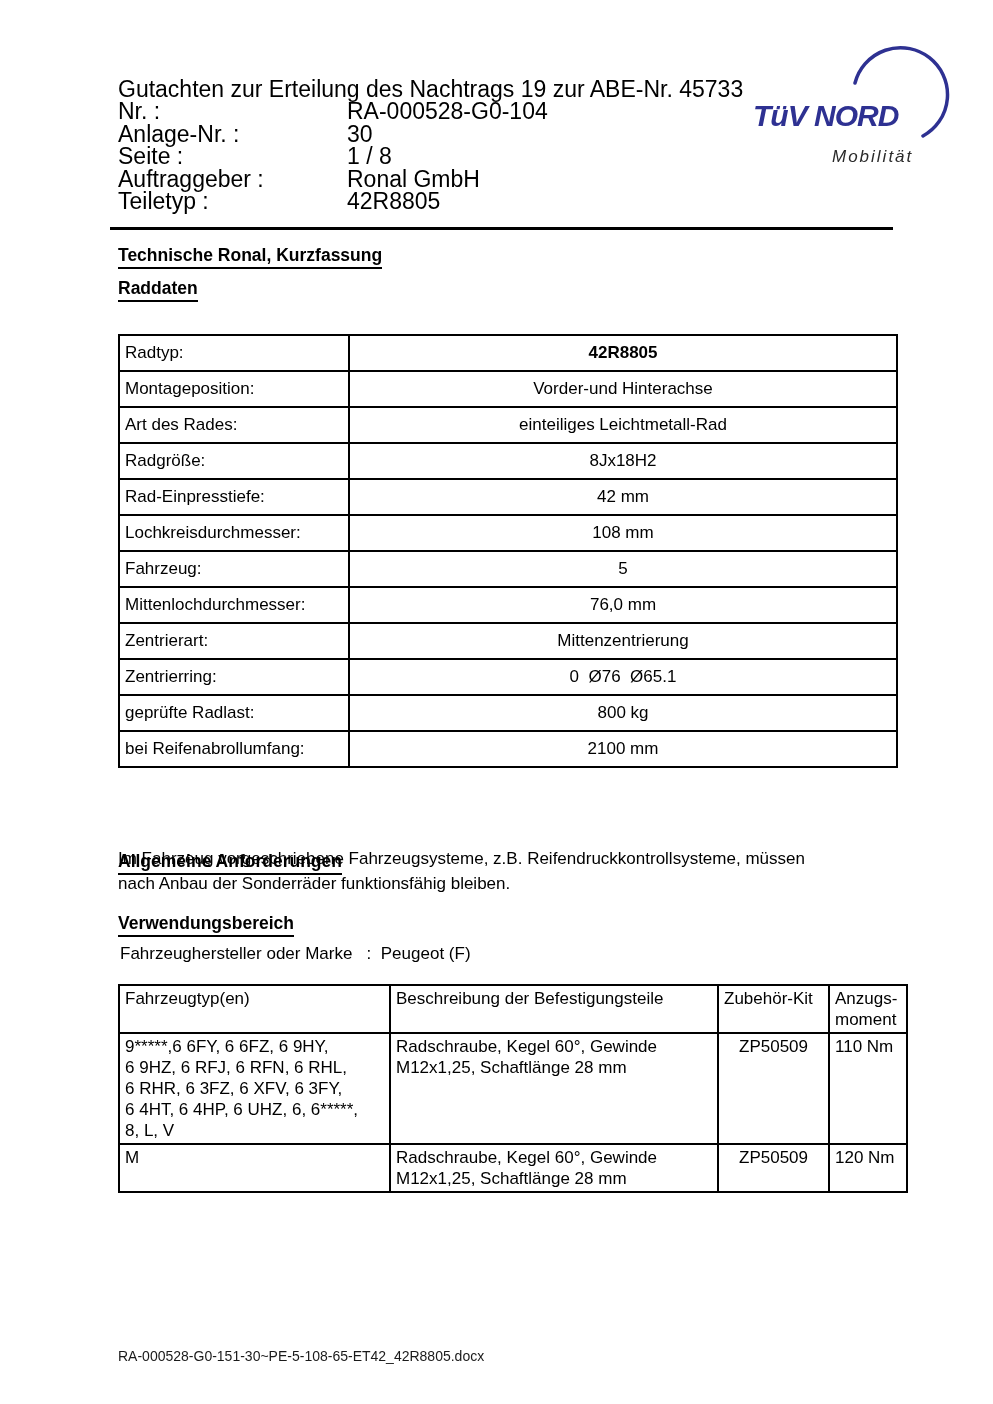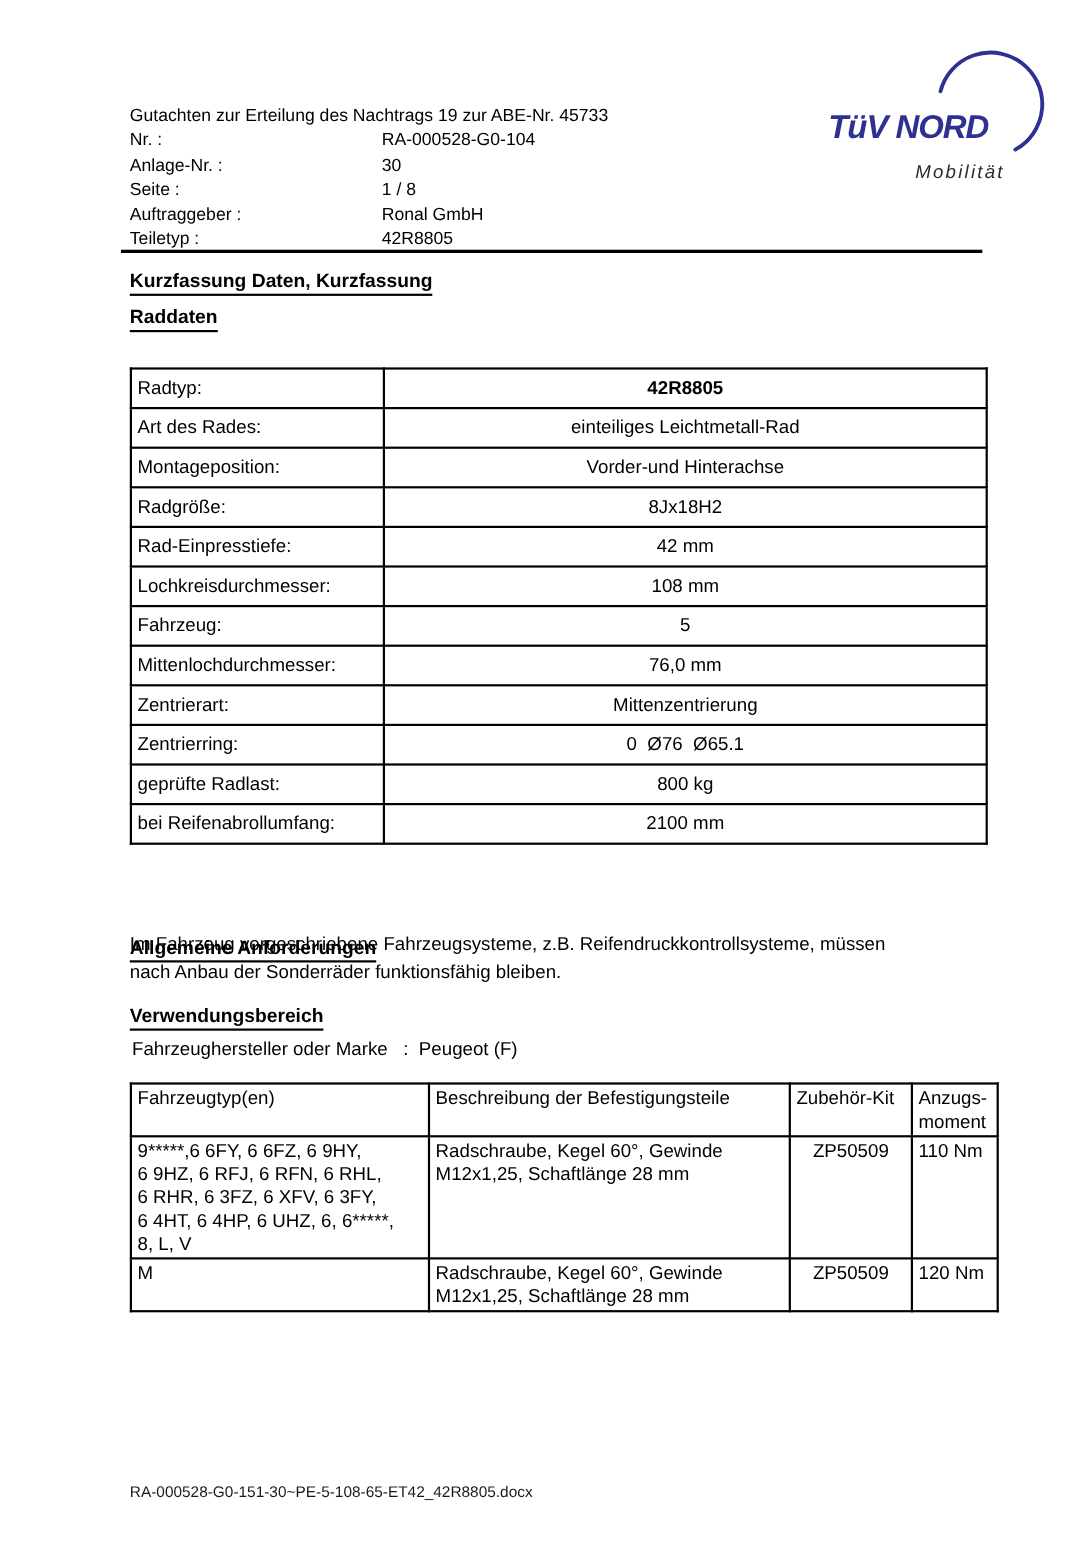--- a/index.html
+++ b/index.html
@@ -6,21 +6,21 @@
   .page{
     position:relative;
     width:993px;height:1404px;
     margin:0 auto;
     background:#ffffff;
     font-family:"Liberation Sans","DejaVu Sans",sans-serif;
     color:#000;
     overflow:hidden;
   }
   
-  .doc-header{position:absolute;left:118px;top:95px;font-size:16px;line-height:22.4px;}
+  .doc-header{position:absolute;left:118px;top:78px;font-size:23px;line-height:22.4px;}
   .doc-title{white-space:pre;}
   .meta-row{display:flex;}
   .meta-label{width:229px;flex:0 0 229px;}
   
   .logo-arc{position:absolute;left:840px;top:45px;}
   .logo-brand{
     position:absolute;left:753px;top:99px;width:170px;
     font-size:30px;font-weight:800;font-style:italic;
     letter-spacing:-1px;color:#2e3192;white-space:nowrap;
   }
@@ -96,36 +96,36 @@
   </div>
 
   <svg class="logo-arc" width="112" height="100" viewBox="0 0 112 100">
     <path d="M 15 38 A 47 47 0 1 1 83 91" fill="none" stroke="#2e3192" stroke-width="3.5" stroke-linecap="round"></path>
   </svg>
   <div class="logo-brand">TüV NORD</div>
   <div class="logo-sub">Mobilität</div>
 
   <div class="header-rule"></div>
 
-  <div class="sec-heading h-tech">Kurzfassung Daten, Kurzfassung</div>
+  <div class="sec-heading h-tech">Technische Ronal, Kurzfassung</div>
   <div class="sec-heading h-rad">Raddaten</div>
 
   <table class="table1">
     <tbody>
       <tr>
         <td class="lbl">Radtyp:</td>
         <td class="val bold">42R8805</td>
       </tr>
       <tr>
+        <td class="lbl">Montageposition:</td>
+        <td class="val">Vorder-und Hinterachse</td>
+      </tr>
+      <tr>
         <td class="lbl">Art des Rades:</td>
         <td class="val">einteiliges Leichtmetall-Rad</td>
-      </tr>
-      <tr>
-        <td class="lbl">Montageposition:</td>
-        <td class="val">Vorder-und Hinterachse</td>
       </tr>
       <tr>
         <td class="lbl">Radgröße:</td>
         <td class="val">8Jx18H2</td>
       </tr>
       <tr>
         <td class="lbl">Rad-Einpresstiefe:</td>
         <td class="val">42 mm</td>
       </tr>
       <tr>

